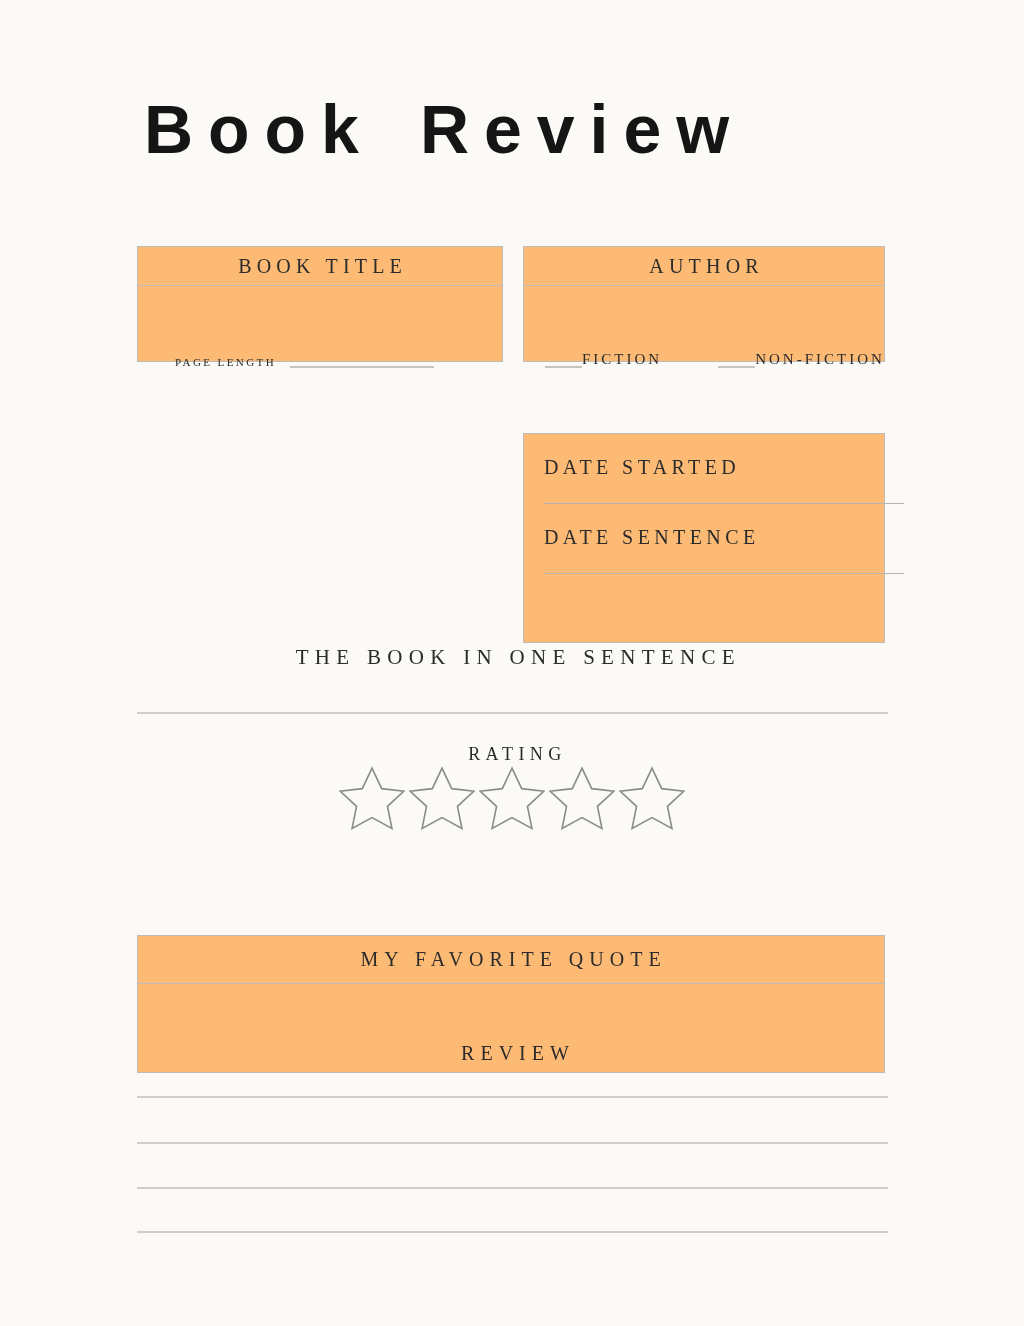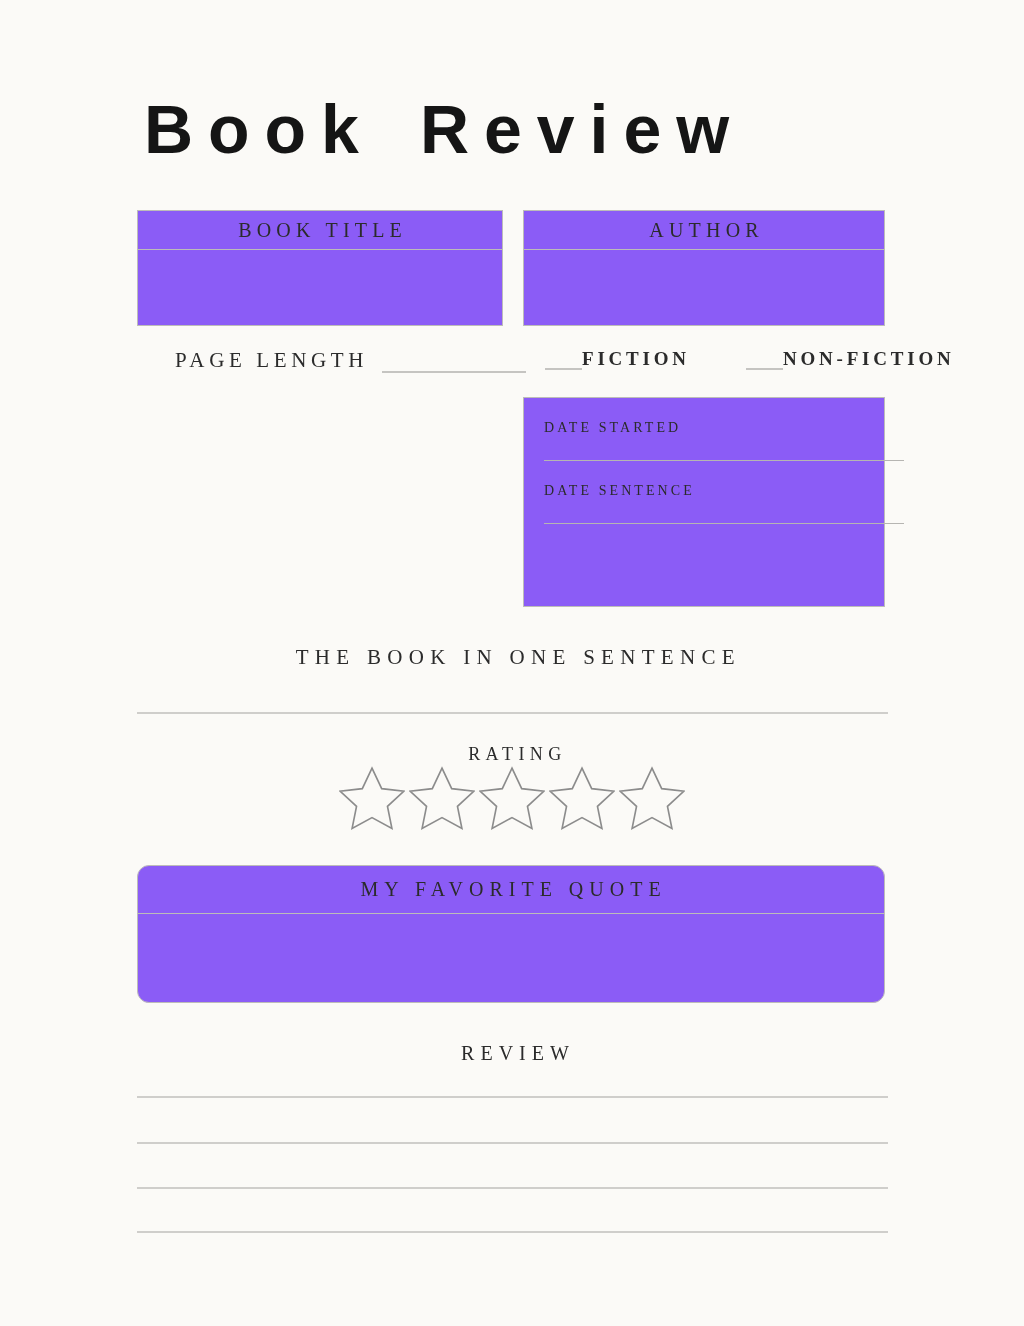--- a/index.html
+++ b/index.html
@@ -20,23 +20,24 @@
     font-family: "Liberation Sans", sans-serif;
     font-weight: bold;
     font-size: 68px;
     letter-spacing: 0.22em;
     word-spacing: 0.18em;
     color: #151515;
     white-space: nowrap;
   }
   .box {
     position: absolute;
-    background: #8b5cf6;
+    background: #fdba74;
     border: 1.5px solid #bdbcb9;
     box-sizing: border-box;
+    margin-top: 36px;
   }
   .box-header {
     display: flex;
     align-items: center;
     justify-content: center;
     border-bottom: 1.5px solid #bdbcb9;
     font-size: 20px;
     letter-spacing: 0.26em;
     padding-left: 0.26em;
     color: #2b2b2b;
@@ -50,44 +51,43 @@
   .box-genres .box-header, .box-status .box-header { height: 36px; }
   .box-body { position: relative; width: 100%; }
   .title-body { height: 76px; }
 
   .meta-left {
     position: absolute;
     left: 175px;
     top: 348px;
     display: flex;
     align-items: flex-end;
-    font-size: 21px;
+    font-size: 11px;
     letter-spacing: 0.22em;
     white-space: nowrap;
   }
   .meta-left .blank { width: 144px; margin-left: 14px; border-bottom: 2px solid #c5c4c1; height: 18px; }
   .meta-right {
     position: absolute;
     left: 545px;
     top: 348px;
     display: flex;
     align-items: flex-end;
-    font-size: 19px;
+    font-size: 15px;
     letter-spacing: 0.2em;
     white-space: nowrap;
-    font-weight: bold;
   }
   .meta-right .blank { width: 37px; border-bottom: 2px solid #c5c4c1; height: 18px; }
   .meta-right .gap { width: 56px; }
 
   .genre-lines { padding: 0 23px; }
   .write-line { height: 0; border-bottom: 1.5px solid #b6b5b2; margin-top: 33px; }
 
   .status-body { padding: 0 20px; }
-  .status-label { font-size: 14px; letter-spacing: 0.22em; margin-top: 22px; white-space: nowrap; }
+  .status-label { font-size: 20px; letter-spacing: 0.22em; margin-top: 22px; white-space: nowrap; }
   .status-line { height: 0; border-bottom: 1.5px solid #b6b5b2; margin-top: 24px; }
 
   .section-heading {
     position: absolute;
     left: 0;
     width: 1024px;
     margin: 0;
     text-align: center;
     font-weight: normal;
     letter-spacing: 0.3em;
@@ -116,21 +116,21 @@
     position: absolute;
     left: 0;
     top: 766px;
     width: 1024px;
     display: flex;
     justify-content: center;
     gap: 4px;
   }
   .star { width: 66px; height: 64px; display: block; }
 
-  .box-quote { left: 137px; top: 865px; width: 748px; height: 138px; border-radius: 12px; }
+  .box-quote { left: 137px; top: 899px; width: 748px; height: 138px; }
   .box-quote .box-header { height: 47px; font-size: 20px; letter-spacing: 0.3em; }
   .quote-body { height: 89px; }
 </style>
 </head>
 <body>
 
 <div class="page">
 
   <h1 class="page-title">Book Review</h1>
 

